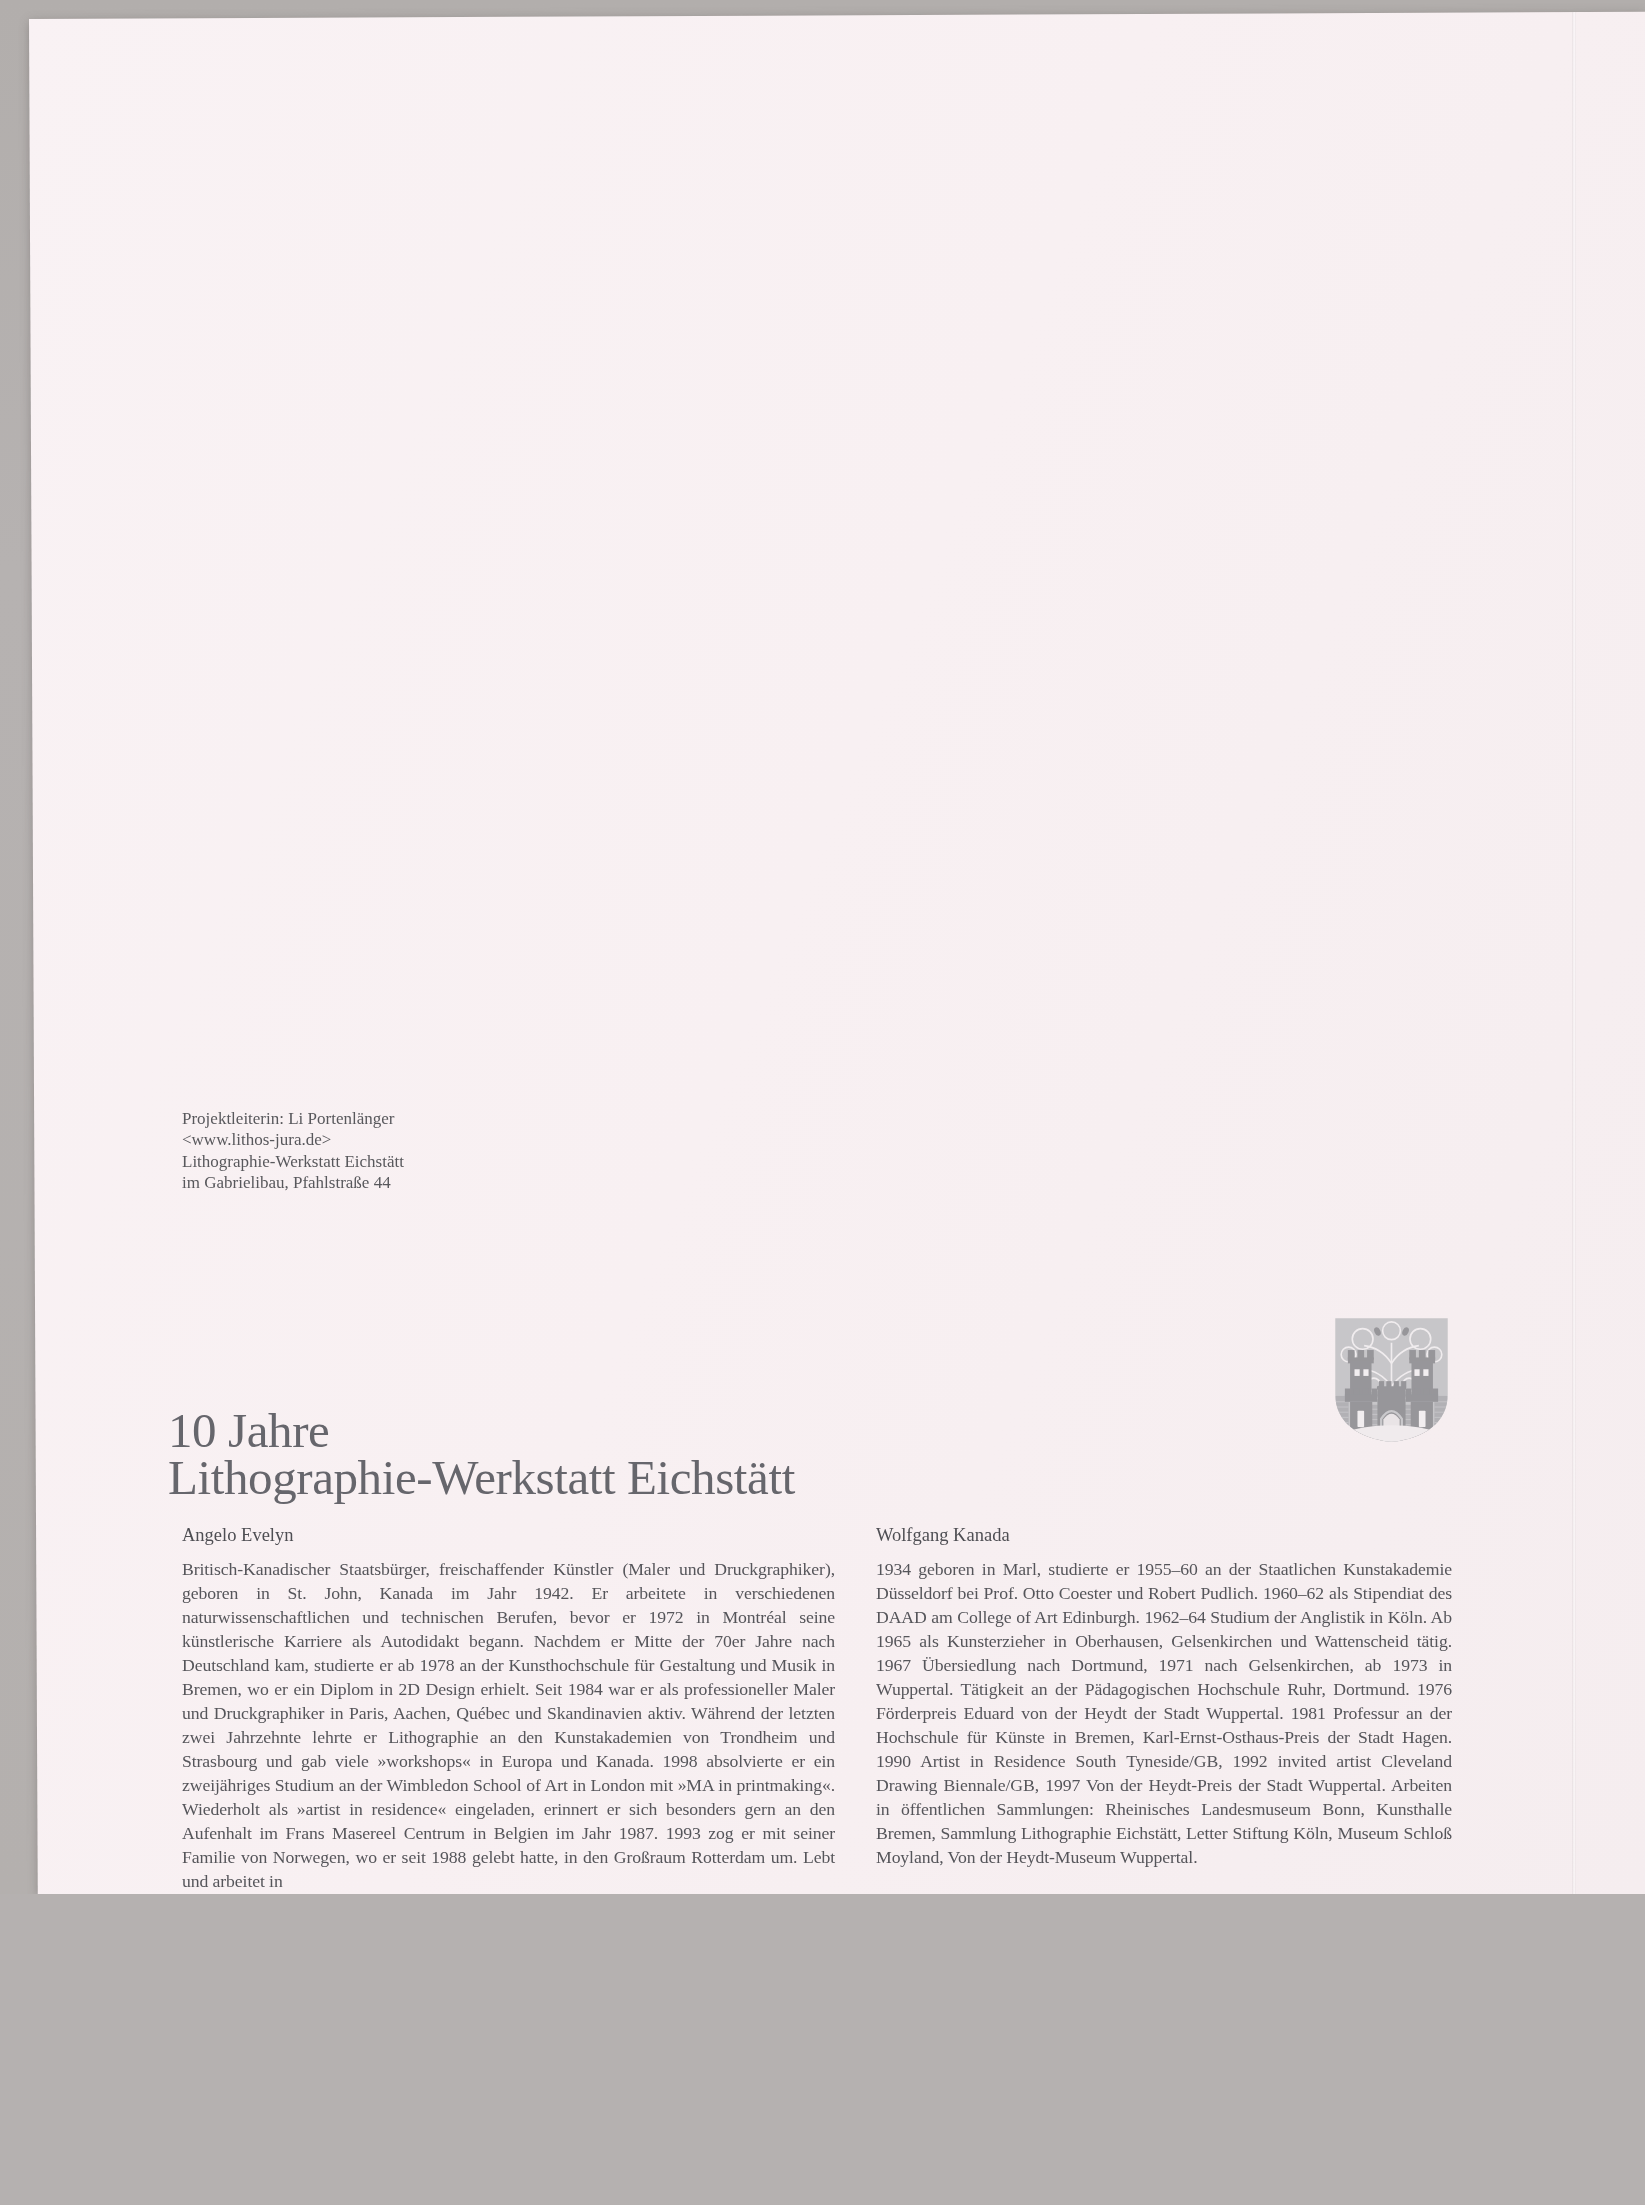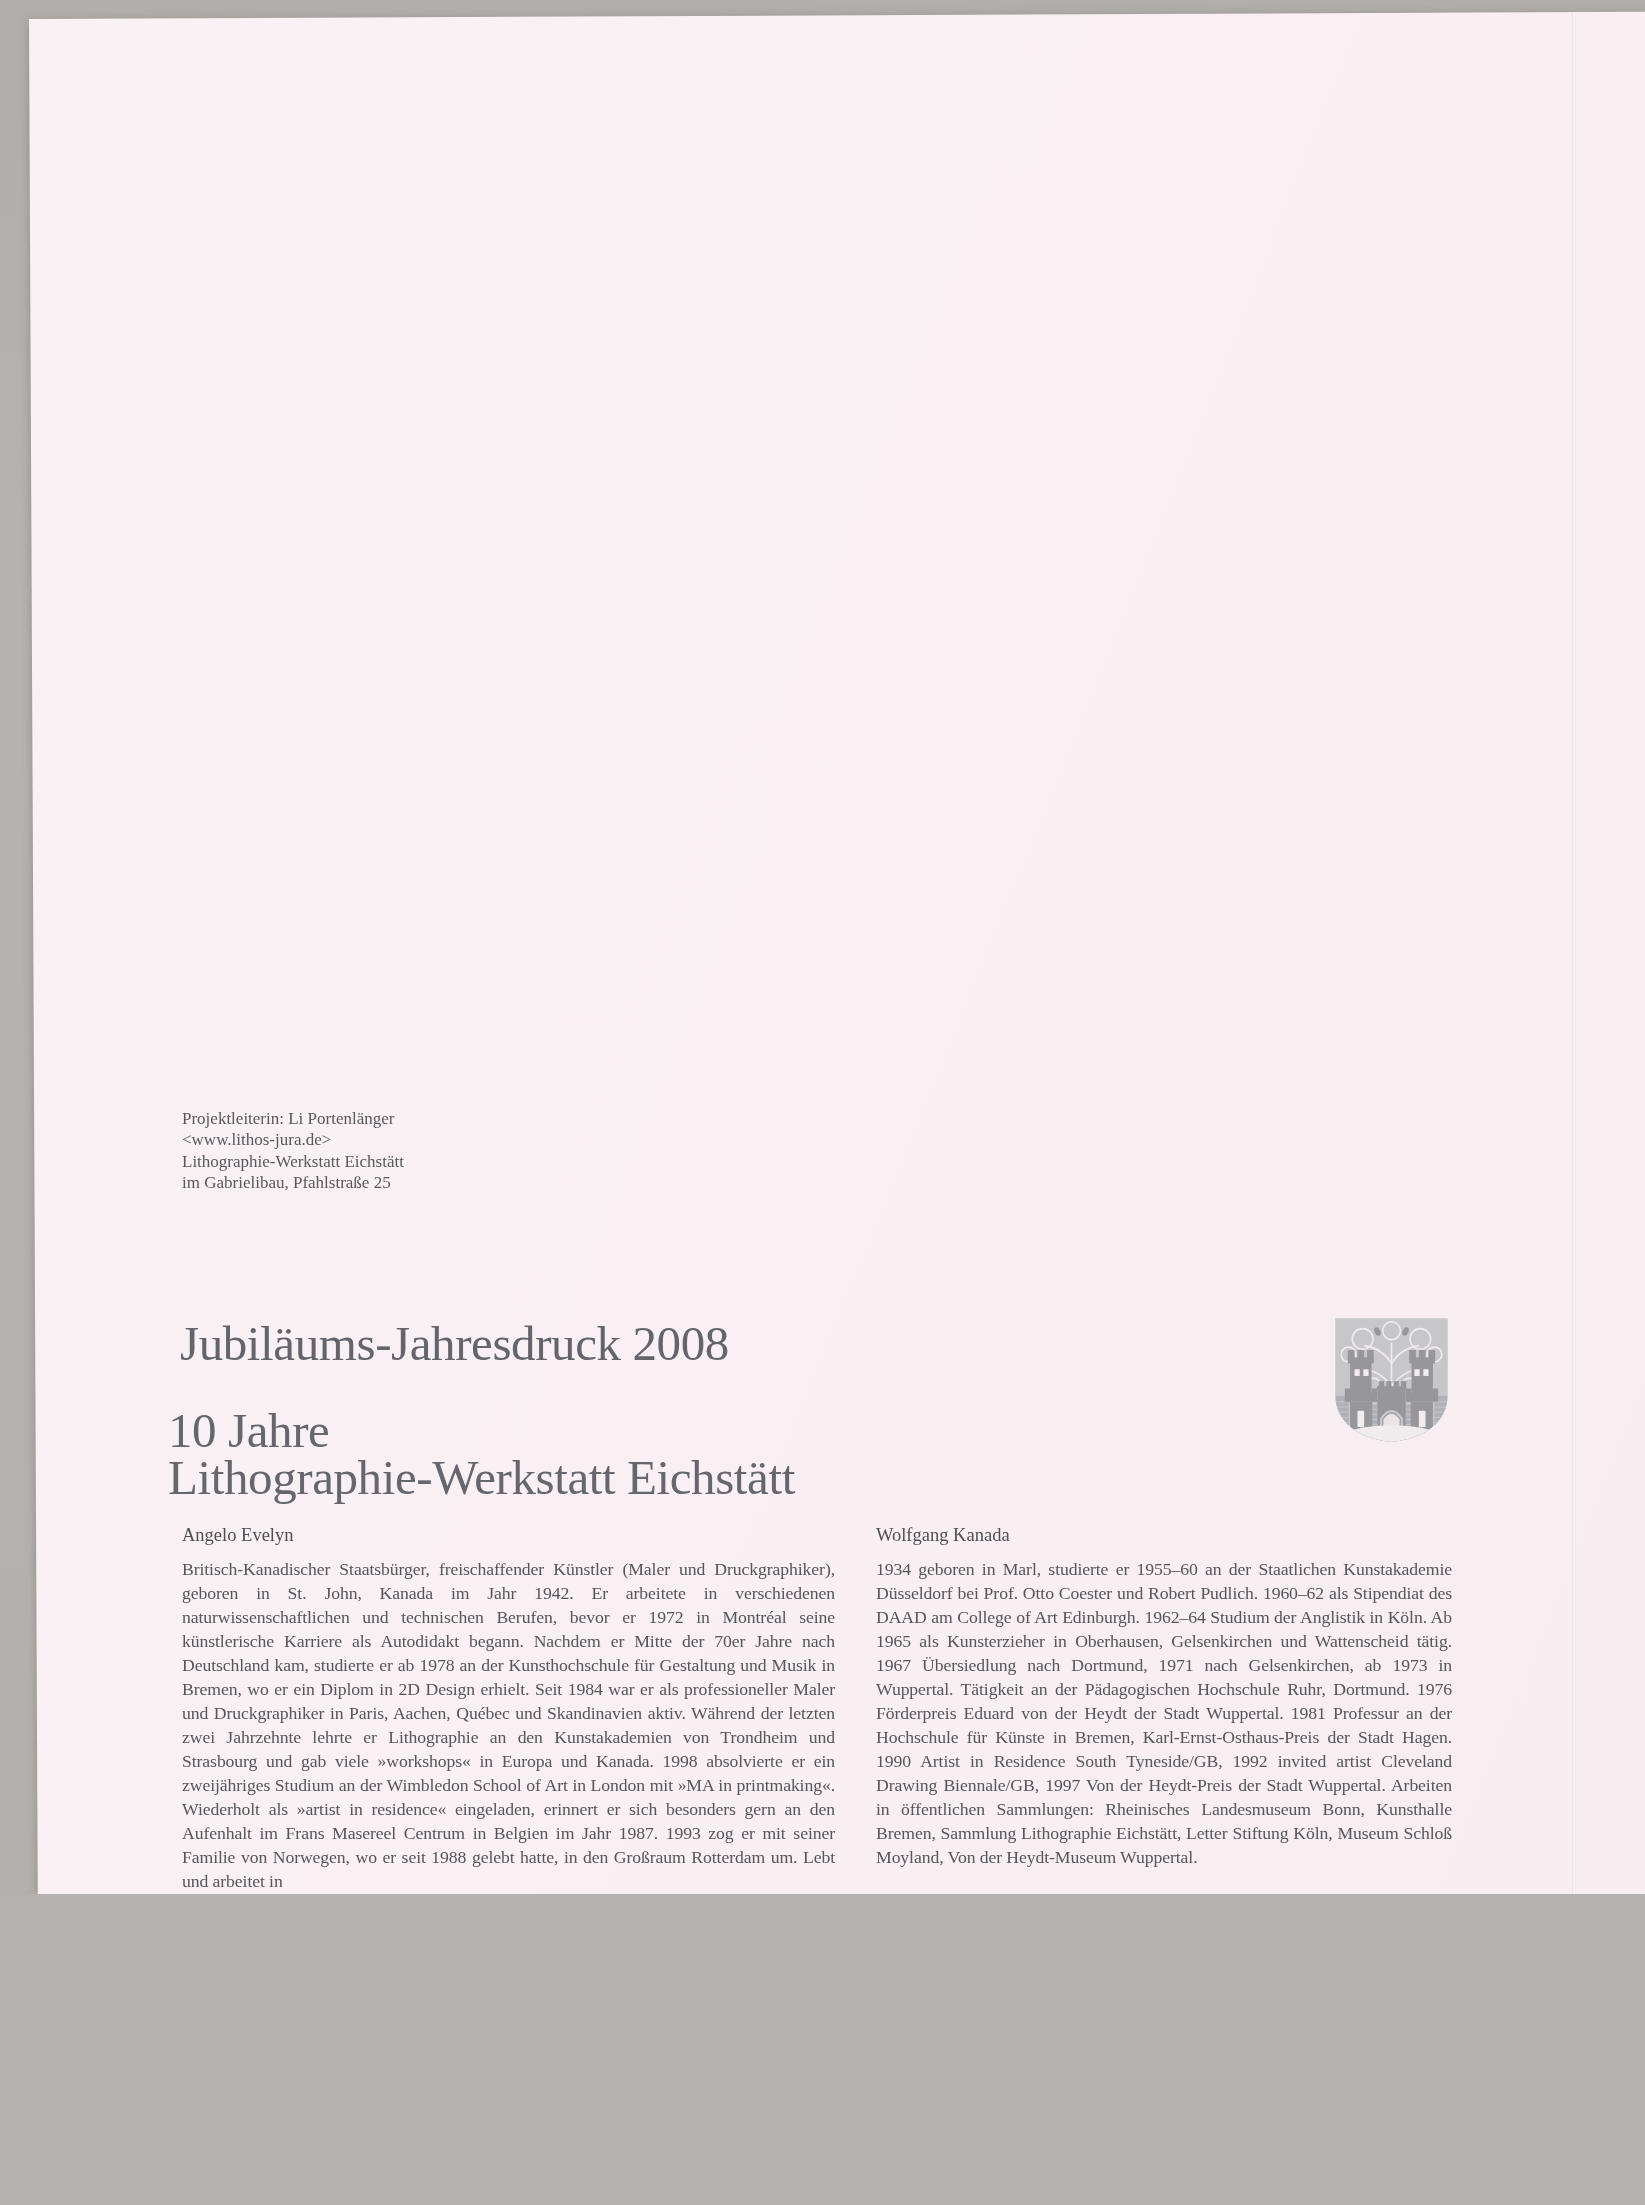--- a/index.html
+++ b/index.html
@@ -66,24 +66,23 @@
 
       <div class="crease"></div>
       <div class="scratch s1"></div>
       <div class="scratch s2"></div>
       <div class="scratch s3"></div>
 
       <div class="project-block">
         <div>Projektleiterin: Li Portenlänger</div>
         <div>&lt;www.lithos-jura.de&gt;</div>
         <div>Lithographie-Werkstatt Eichstätt</div>
-        <div>im Gabrielibau, Pfahlstraße 25</div>
+        <div>im Gabrielibau, Pfahlstraße 44</div>
       </div>
 
-      <h1 class="title">Jubiläums-Jahresdruck 2008</h1>
 
       <div class="subtitle">
         <div>10 Jahre</div>
         <div>Lithographie-Werkstatt Eichstätt</div>
       </div>
 
       <svg class="crest" viewBox="0 0 158 173" xmlns="http://www.w3.org/2000/svg" aria-hidden="true">
         <defs>
           <clipPath id="shieldClip">
             <path d="M3,3 H155 V106 C155,143 124,166 79,170 C34,166 3,143 3,106 Z"></path>

